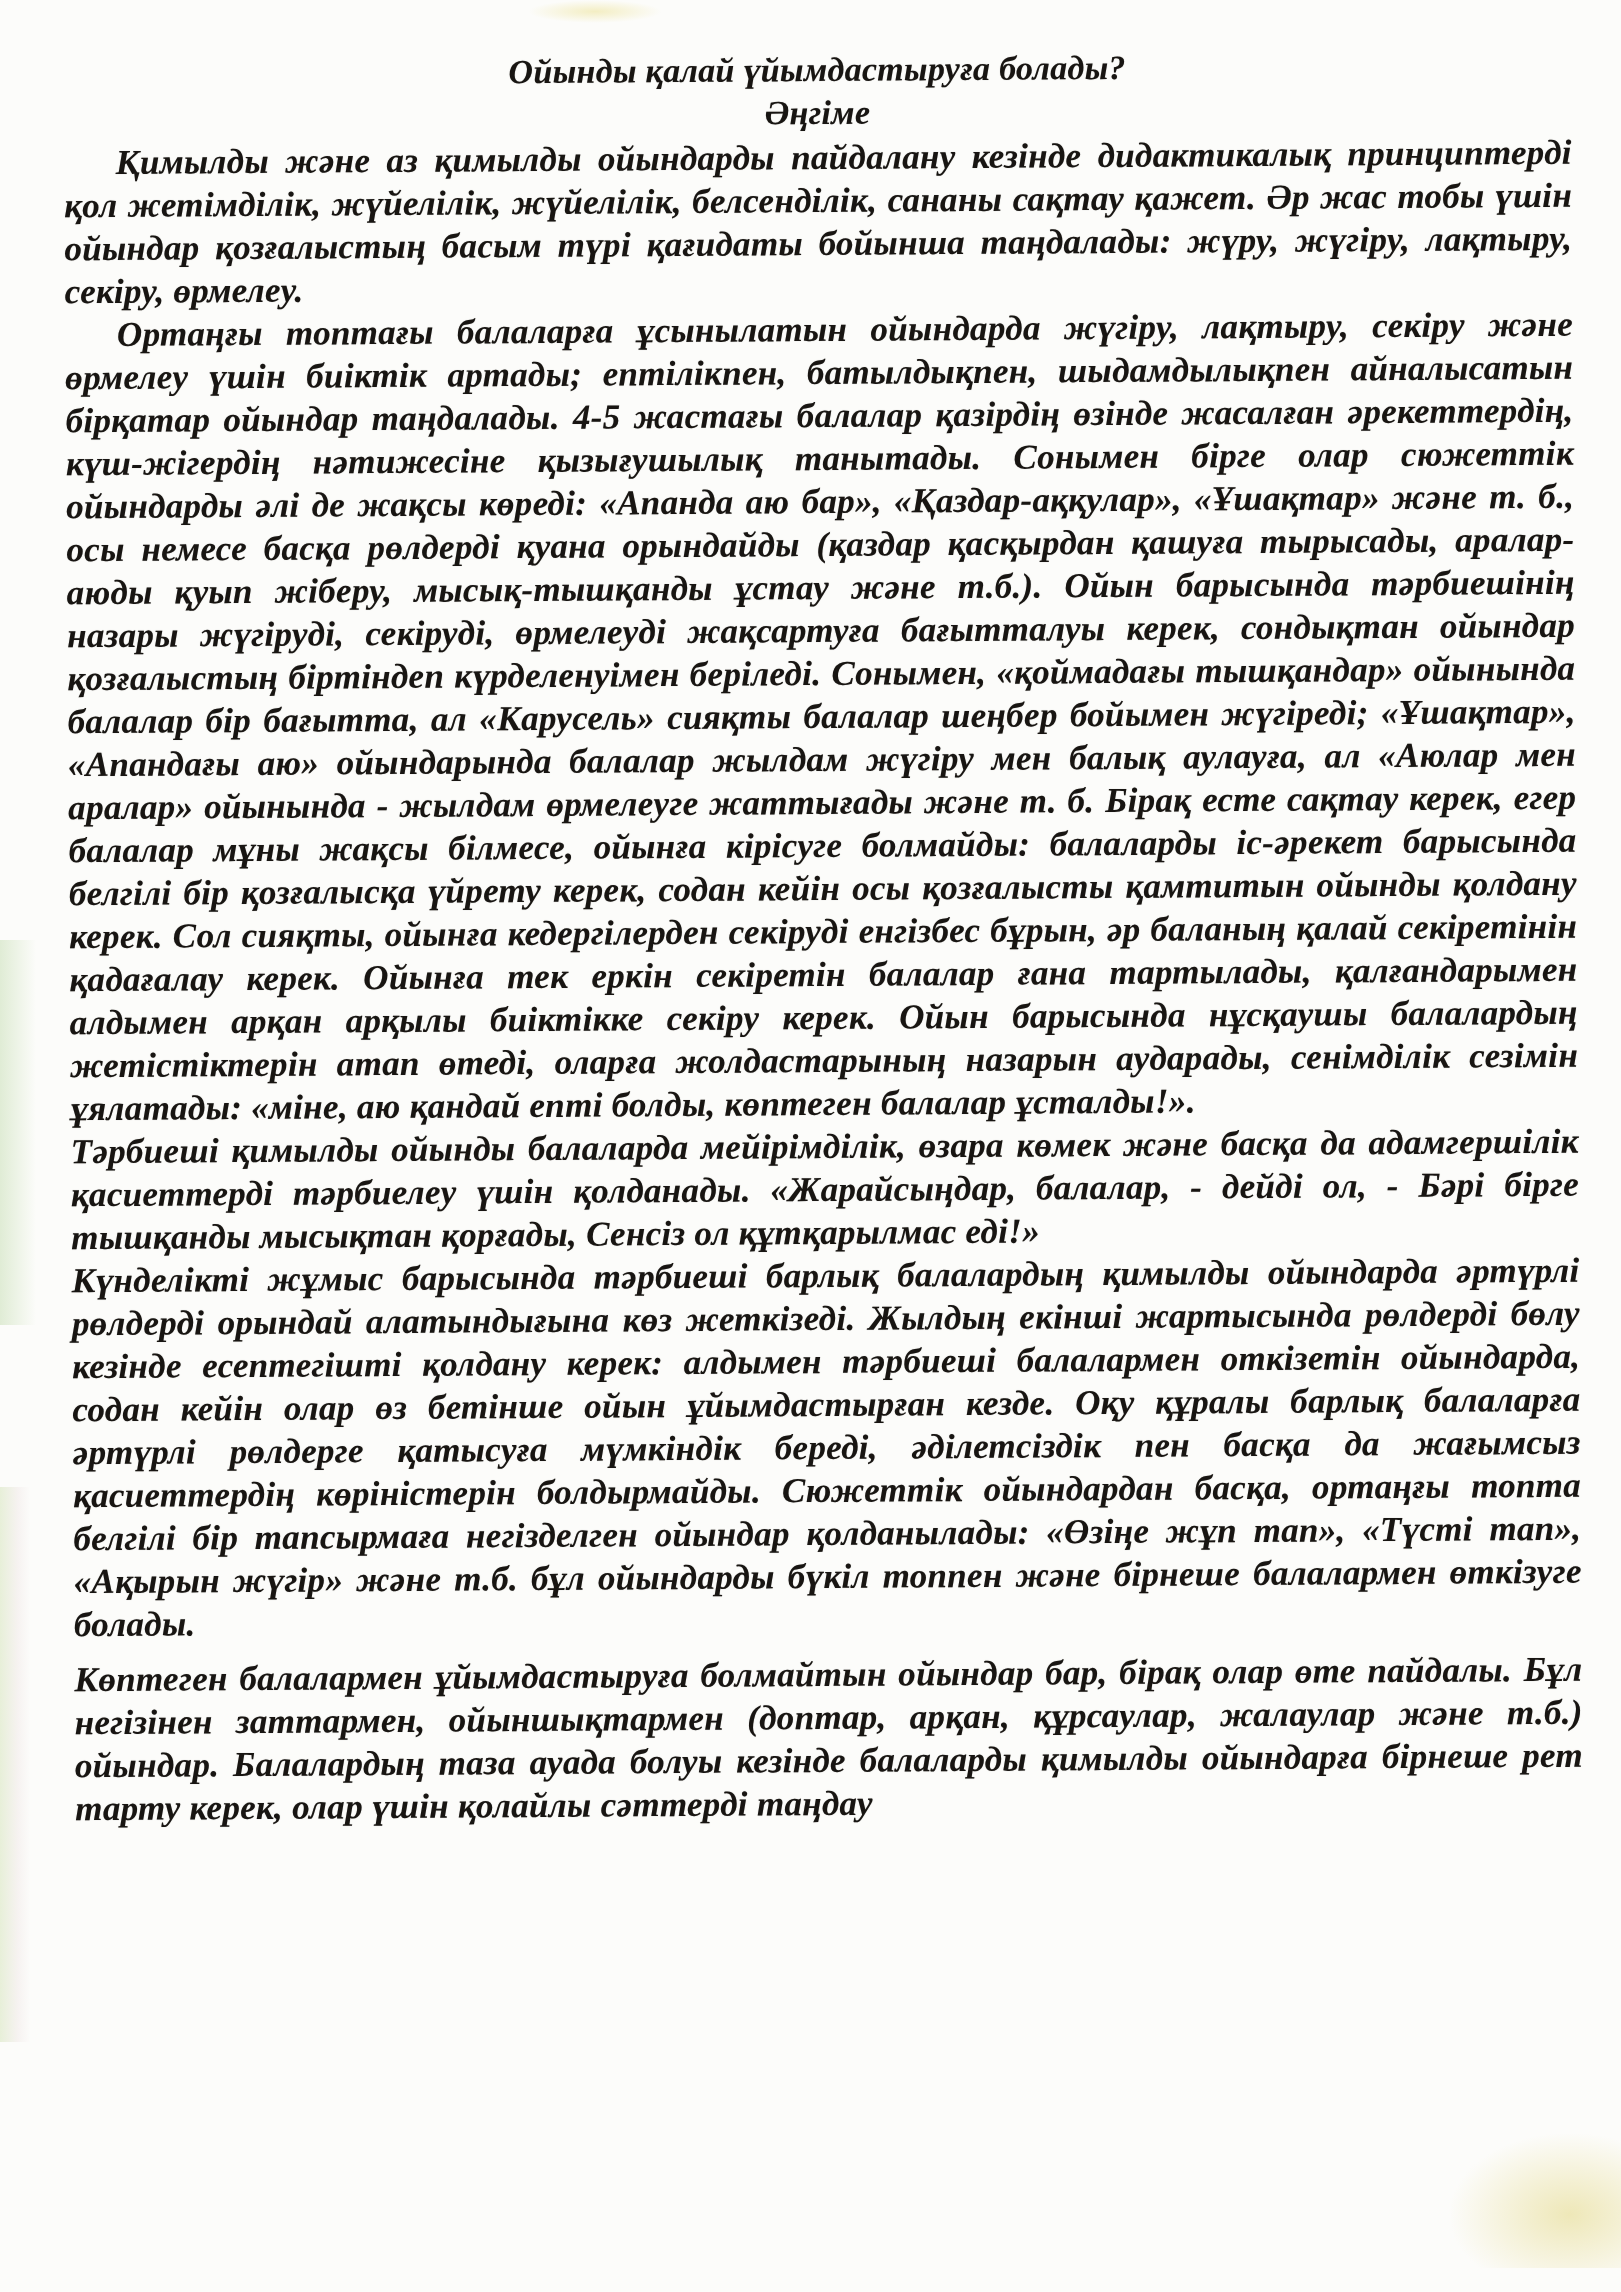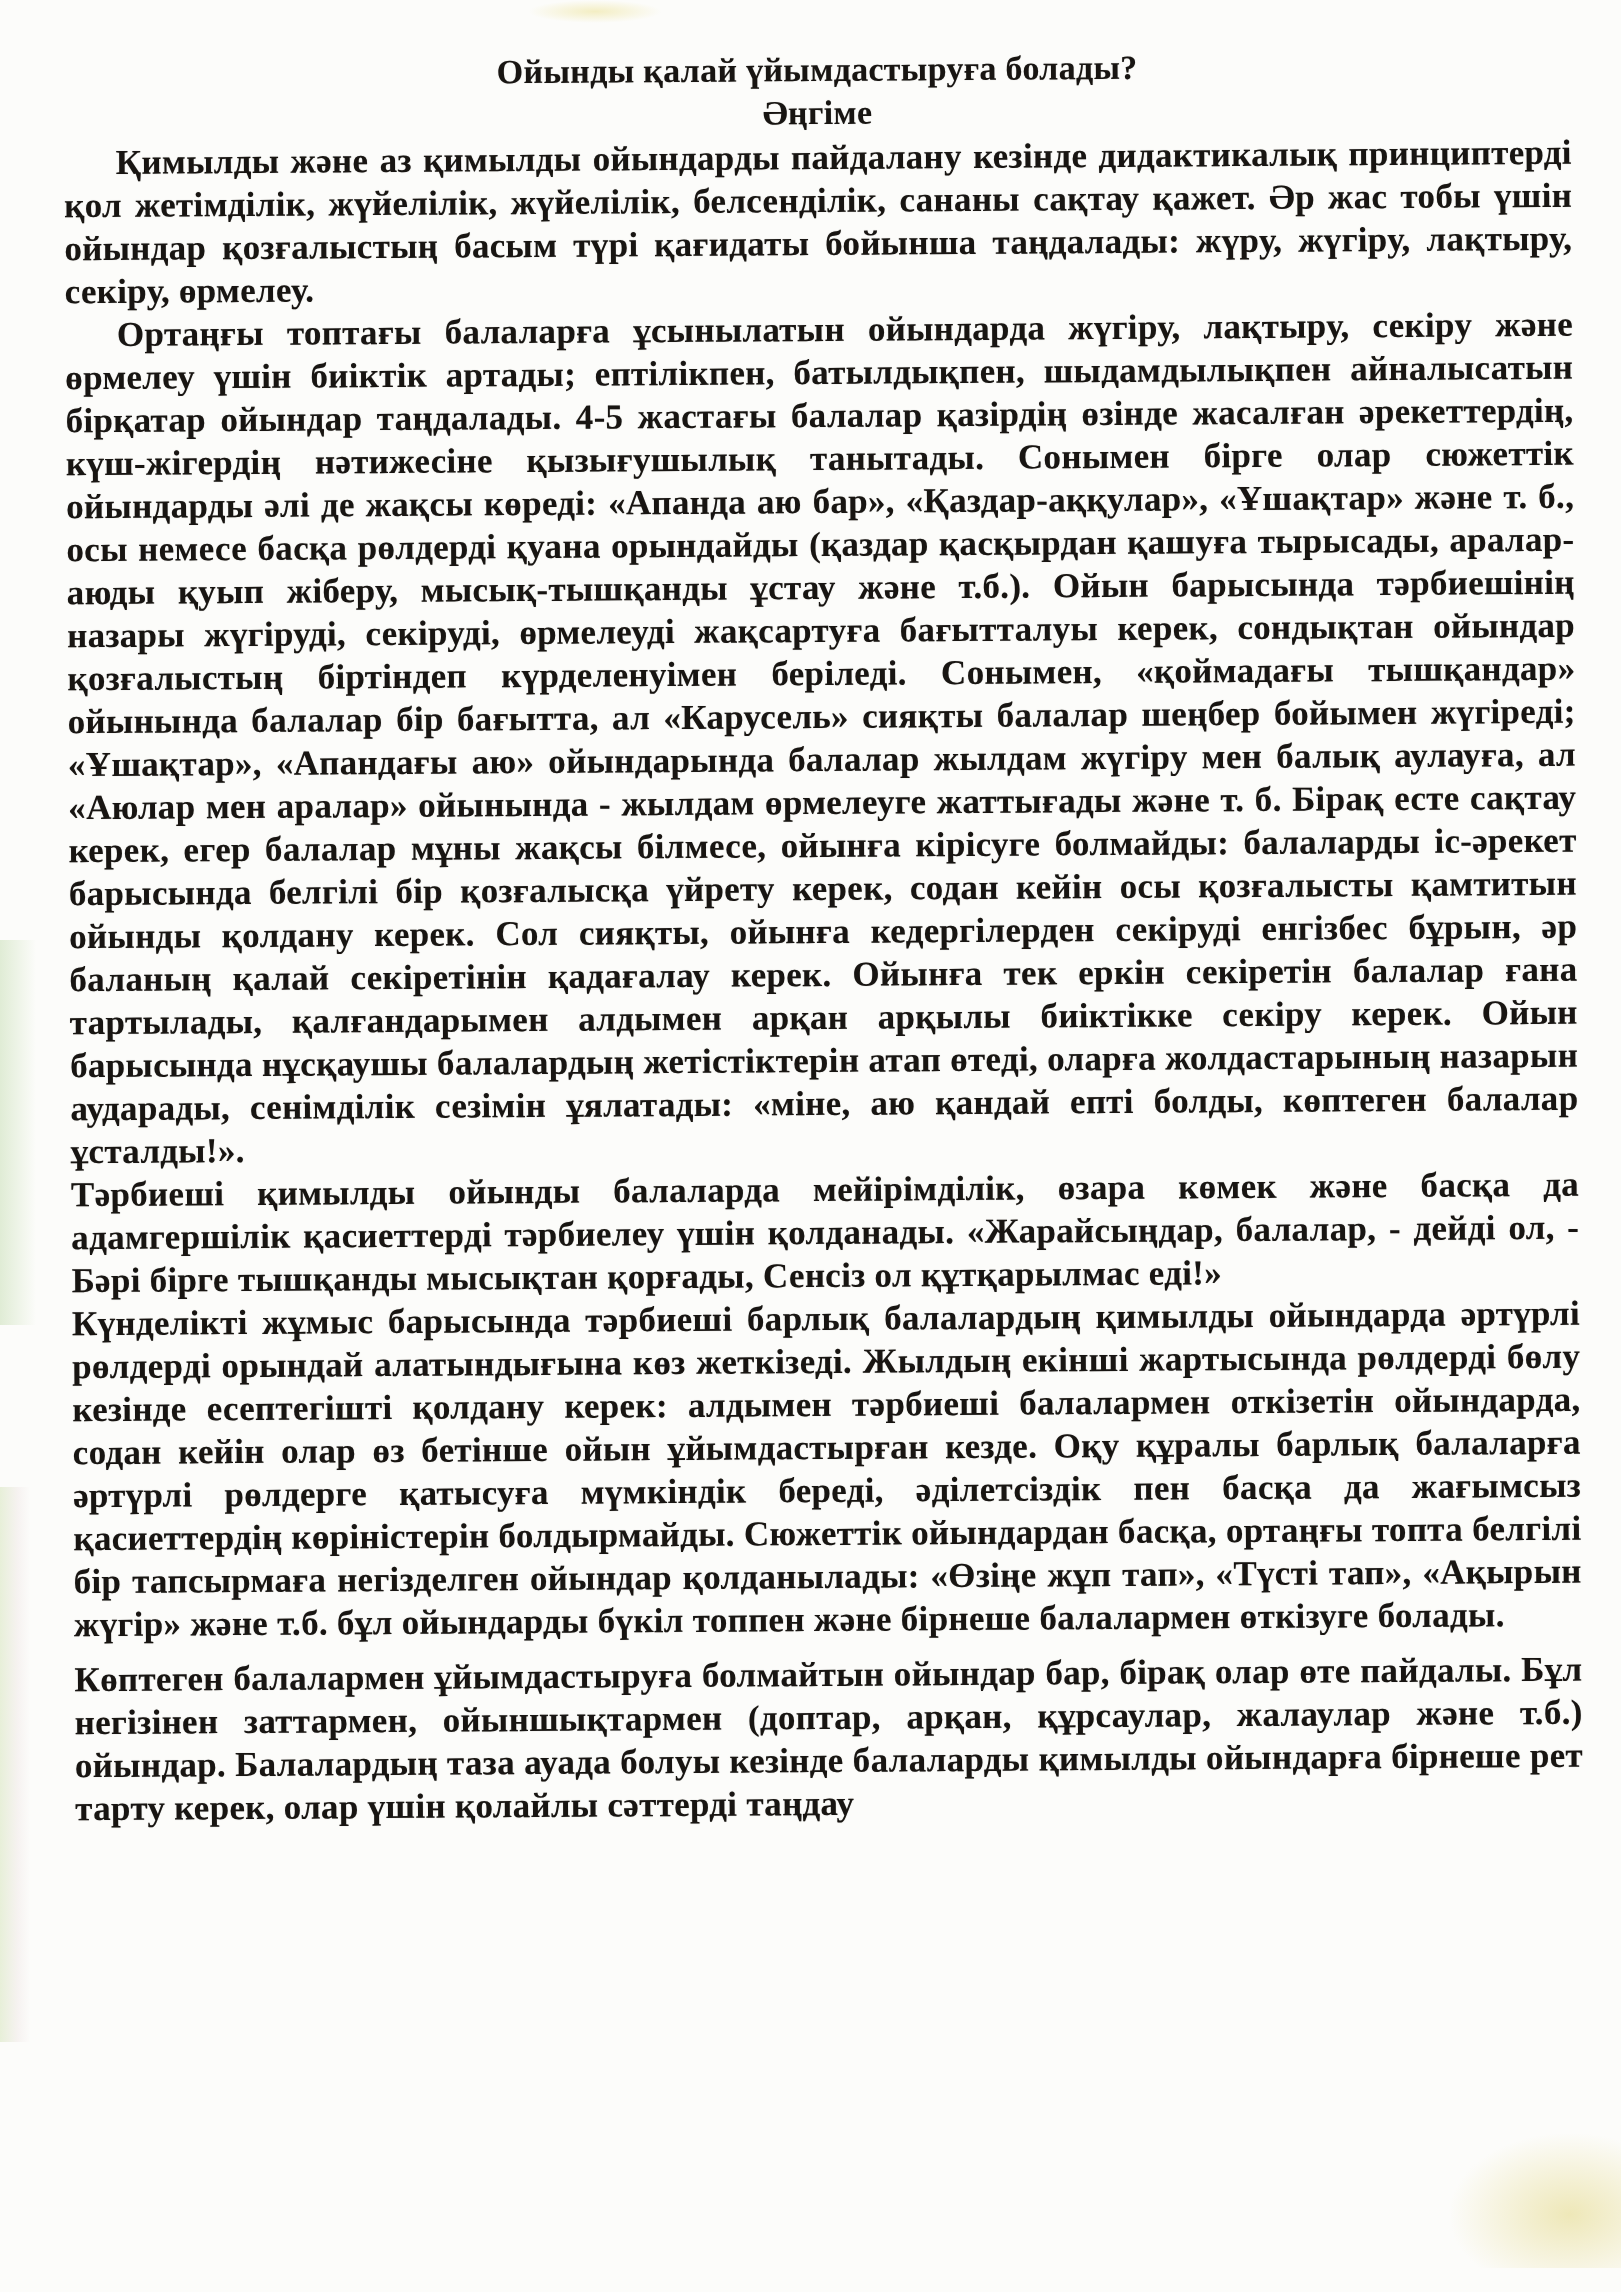--- a/index.html
+++ b/index.html
@@ -11,20 +11,21 @@
     width:1621px;height:2293px;
     background:var(--paper);
     font-family:"Liberation Serif","DejaVu Serif",serif;
     overflow:hidden;
   }
   .page{
     position:relative;
     width:1621px;height:2293px;
     background:var(--paper);
     overflow:hidden;
+    font-style:italic;
   }
   
   .artifact{position:absolute;pointer-events:none;}
   .artifact.top-spot{
     left:528px;top:0;width:134px;height:23px;
     background:radial-gradient(ellipse at center,rgba(236,226,150,.55),rgba(236,226,150,0) 70%);
   }
   .artifact.left-strip-a{
     left:0;top:940px;width:36px;height:385px;
     background:linear-gradient(90deg,rgba(196,220,176,.5),rgba(196,220,176,0));

